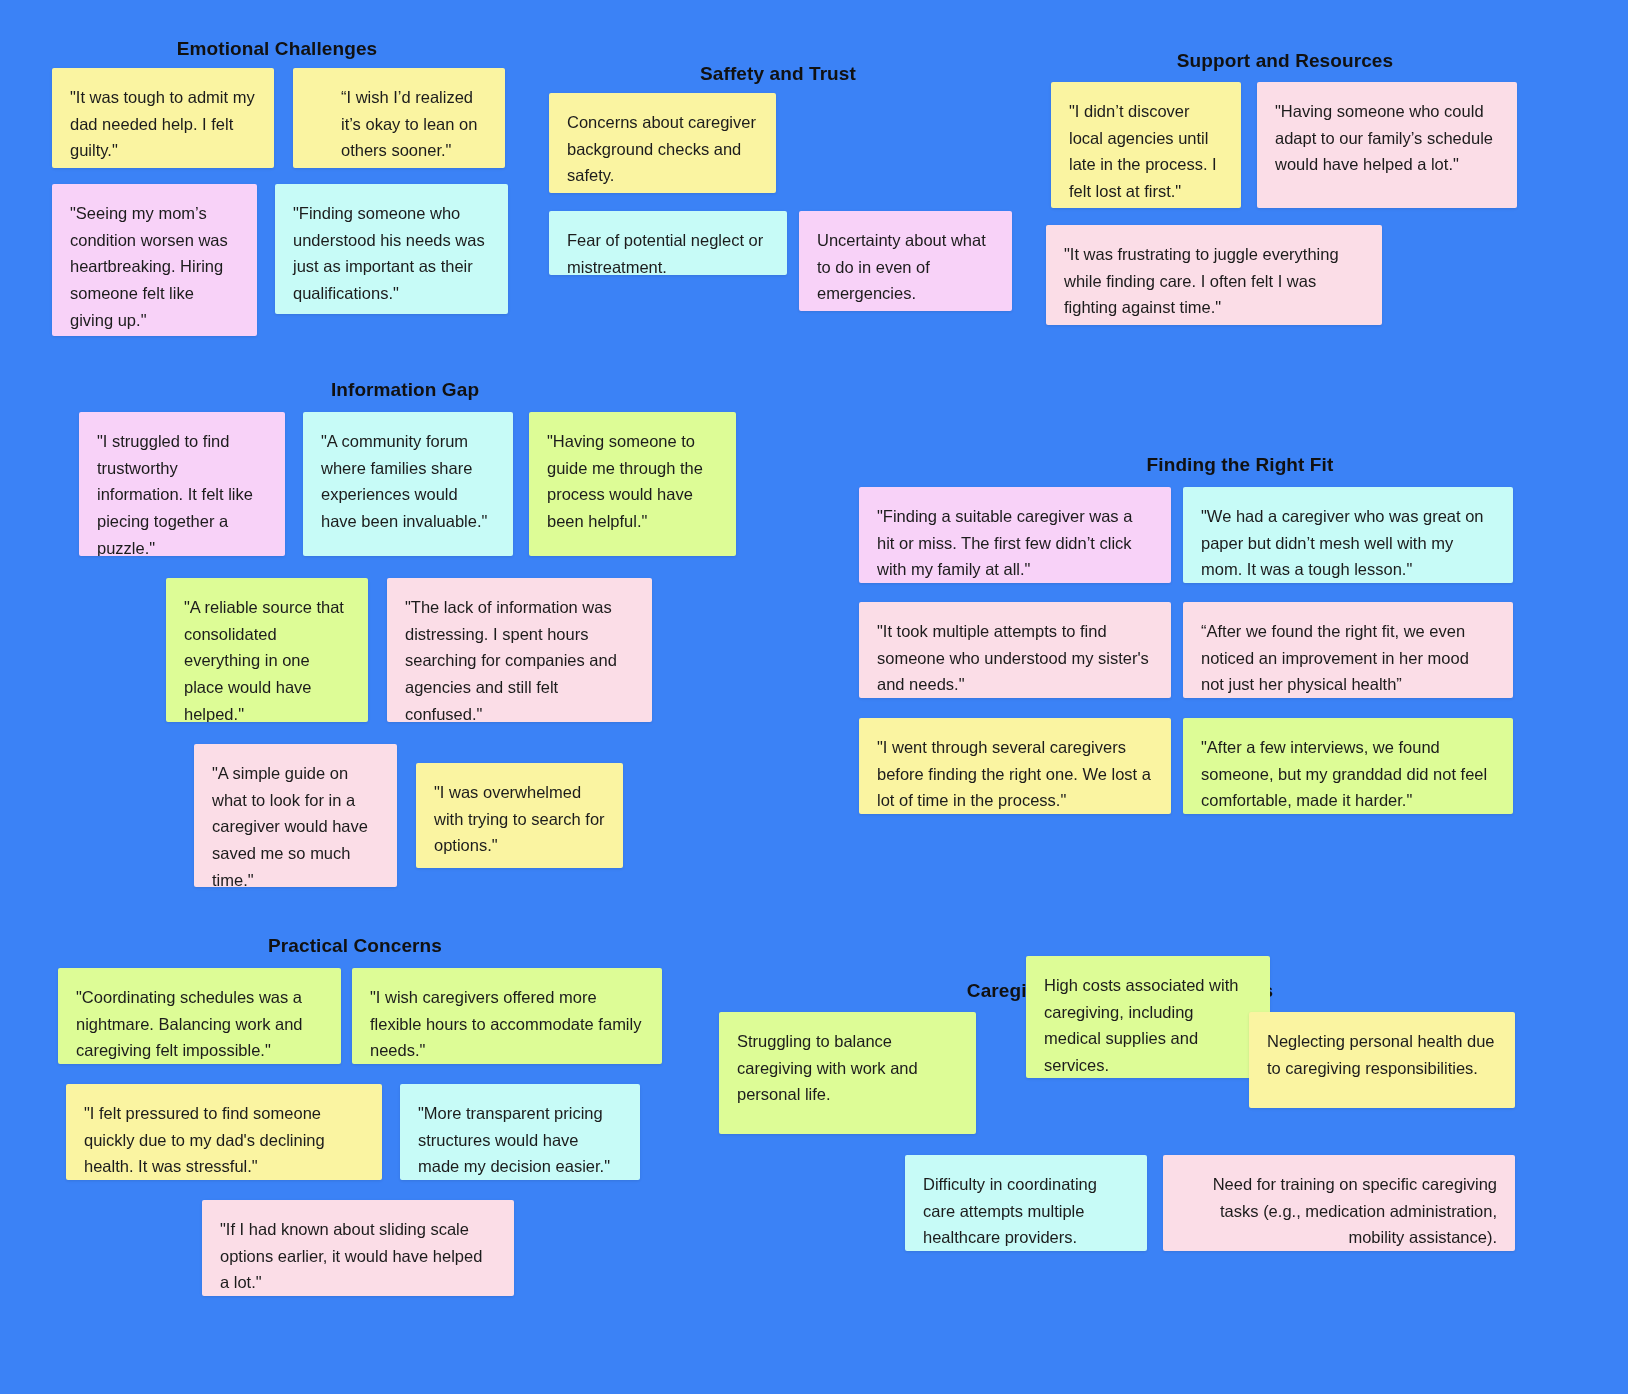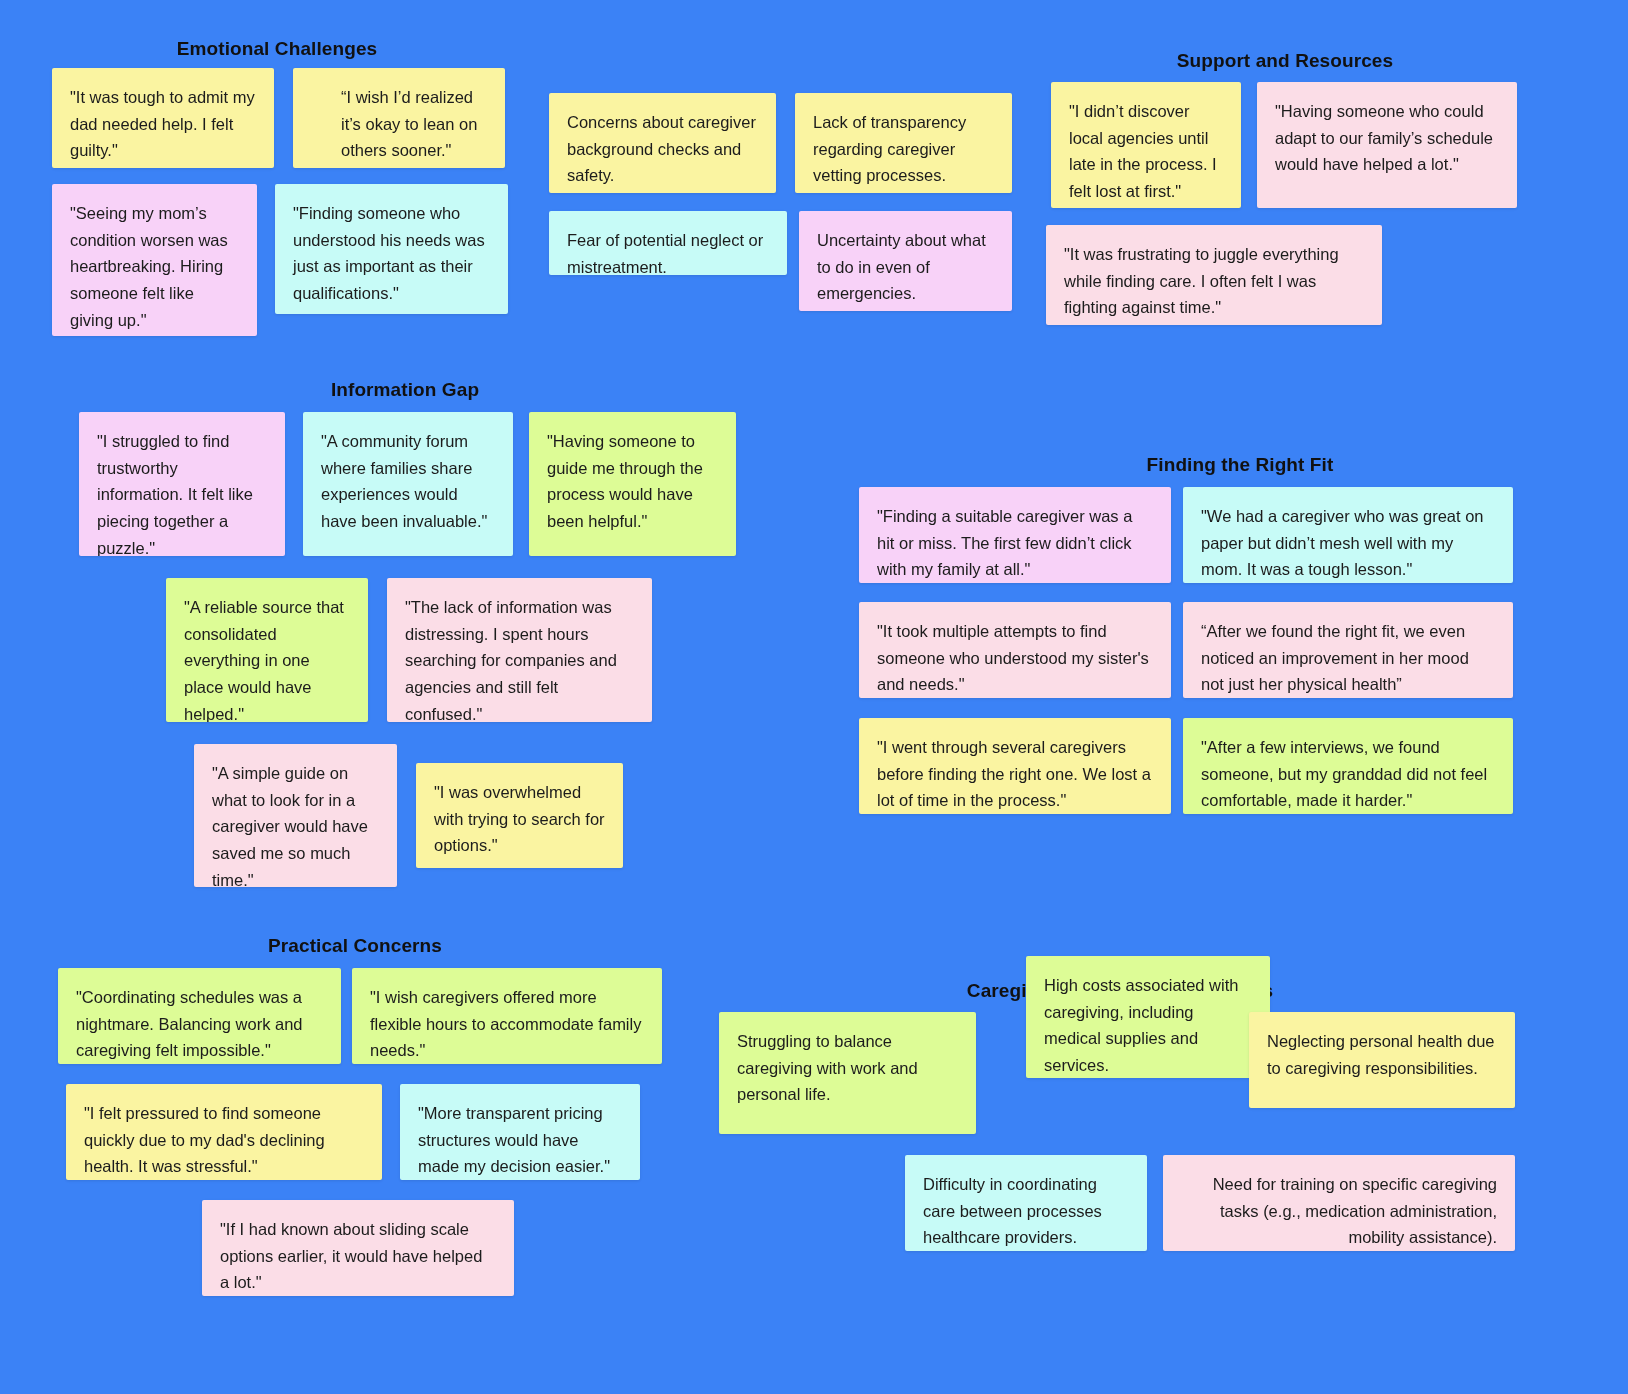--- a/index.html
+++ b/index.html
@@ -52,23 +52,23 @@
 
 <div id="board">
 
   <div class="cluster-title" style="left:52px; top:38px; width:450px;">Emotional Challenges</div>
 
   <div class="note c-yellow" style="left:52px; top:68px; width:222px; height:100px;">"It was tough to admit my dad needed help. I felt guilty."</div>
   <div class="note c-yellow" style="left:293px; top:68px; width:212px; height:100px;padding-left:48px;">“I wish I’d realized it’s okay to lean on others sooner."</div>
   <div class="note c-violet" style="left:52px; top:184px; width:205px; height:152px;">"Seeing my mom’s condition worsen was heartbreaking. Hiring someone felt like giving up."</div>
   <div class="note c-cyan" style="left:275px; top:184px; width:233px; height:130px;">"Finding someone who understood his needs was just as important as their qualifications."</div>
 
+  <div class="cluster-title" style="left:545px; top:63px; width:466px;">Saffety and Trust</div>
 
   <div class="note c-yellow" style="left:549px; top:93px; width:227px; height:100px;">Concerns about caregiver background checks and safety.</div>
-  <div class="note c-yellow" style="left:795px; top:93px; width:217px; height:100px;">Lack of transparency regarding caregiver vetting processes.</div>
   <div class="note c-cyan" style="left:549px; top:211px; width:238px; height:64px;">Fear of potential neglect or mistreatment.</div>
   <div class="note c-violet" style="left:799px; top:211px; width:213px; height:100px;">Uncertainty about what to do in even of emergencies.</div>
 
   <div class="cluster-title" style="left:1050px; top:50px; width:470px;">Support and Resources</div>
 
   <div class="note c-yellow" style="left:1051px; top:82px; width:190px; height:126px;"> "I didn’t discover local agencies until late in the process. I felt lost at first."</div>
   <div class="note c-rose" style="left:1257px; top:82px; width:260px; height:126px;">"Having someone who could adapt to our family’s schedule would have helped a lot."</div>
   <div class="note c-rose" style="left:1046px; top:225px; width:336px; height:100px;">"It was frustrating to juggle everything while finding care. I often felt I was fighting against time."</div>
 
   <div class="cluster-title" style="left:180px; top:379px; width:450px;">Information Gap</div>
@@ -96,16 +96,16 @@
   <div class="note c-green" style="left:352px; top:968px; width:310px; height:96px;">"I wish caregivers offered more flexible hours to accommodate family needs."</div>
   <div class="note c-yellow" style="left:66px; top:1084px; width:316px; height:96px;">"I felt pressured to find someone quickly due to my dad's declining health. It was stressful."</div>
   <div class="note c-cyan" style="left:400px; top:1084px; width:240px; height:96px;">"More transparent pricing structures would have made my decision easier."</div>
   <div class="note c-rose" style="left:202px; top:1200px; width:312px; height:96px;">"If I had known about sliding scale options earlier, it would have helped a lot."</div>
 
   <div class="cluster-title" style="left:855px; top:980px; width:530px;">Caregiving Struggles for Families</div>
 
   <div class="note c-green" style="left:719px; top:1012px; width:257px; height:122px;">Struggling to balance caregiving with work and personal life.</div>
   <div class="note c-green" style="left:990px; top:956px; width:244px; height:122px;margin-left:36px;">High costs associated with caregiving, including medical supplies and services.</div>
   <div class="note c-yellow" style="left:1249px; top:1012px; width:266px; height:96px;">Neglecting personal health due to caregiving responsibilities.</div>
-  <div class="note c-cyan" style="left:905px; top:1155px; width:242px; height:96px;">Difficulty in coordinating care between processes healthcare providers.</div>
+  <div class="note c-cyan" style="left:905px; top:1155px; width:242px; height:96px;">Difficulty in coordinating care attempts multiple healthcare providers.</div>
   <div class="note c-rose" style="left:1163px; top:1155px; width:352px; height:96px;text-align:right;">Need for training on specific caregiving tasks (e.g., medication administration, mobility assistance).</div>
 
 </div>
 
 </body></html>

